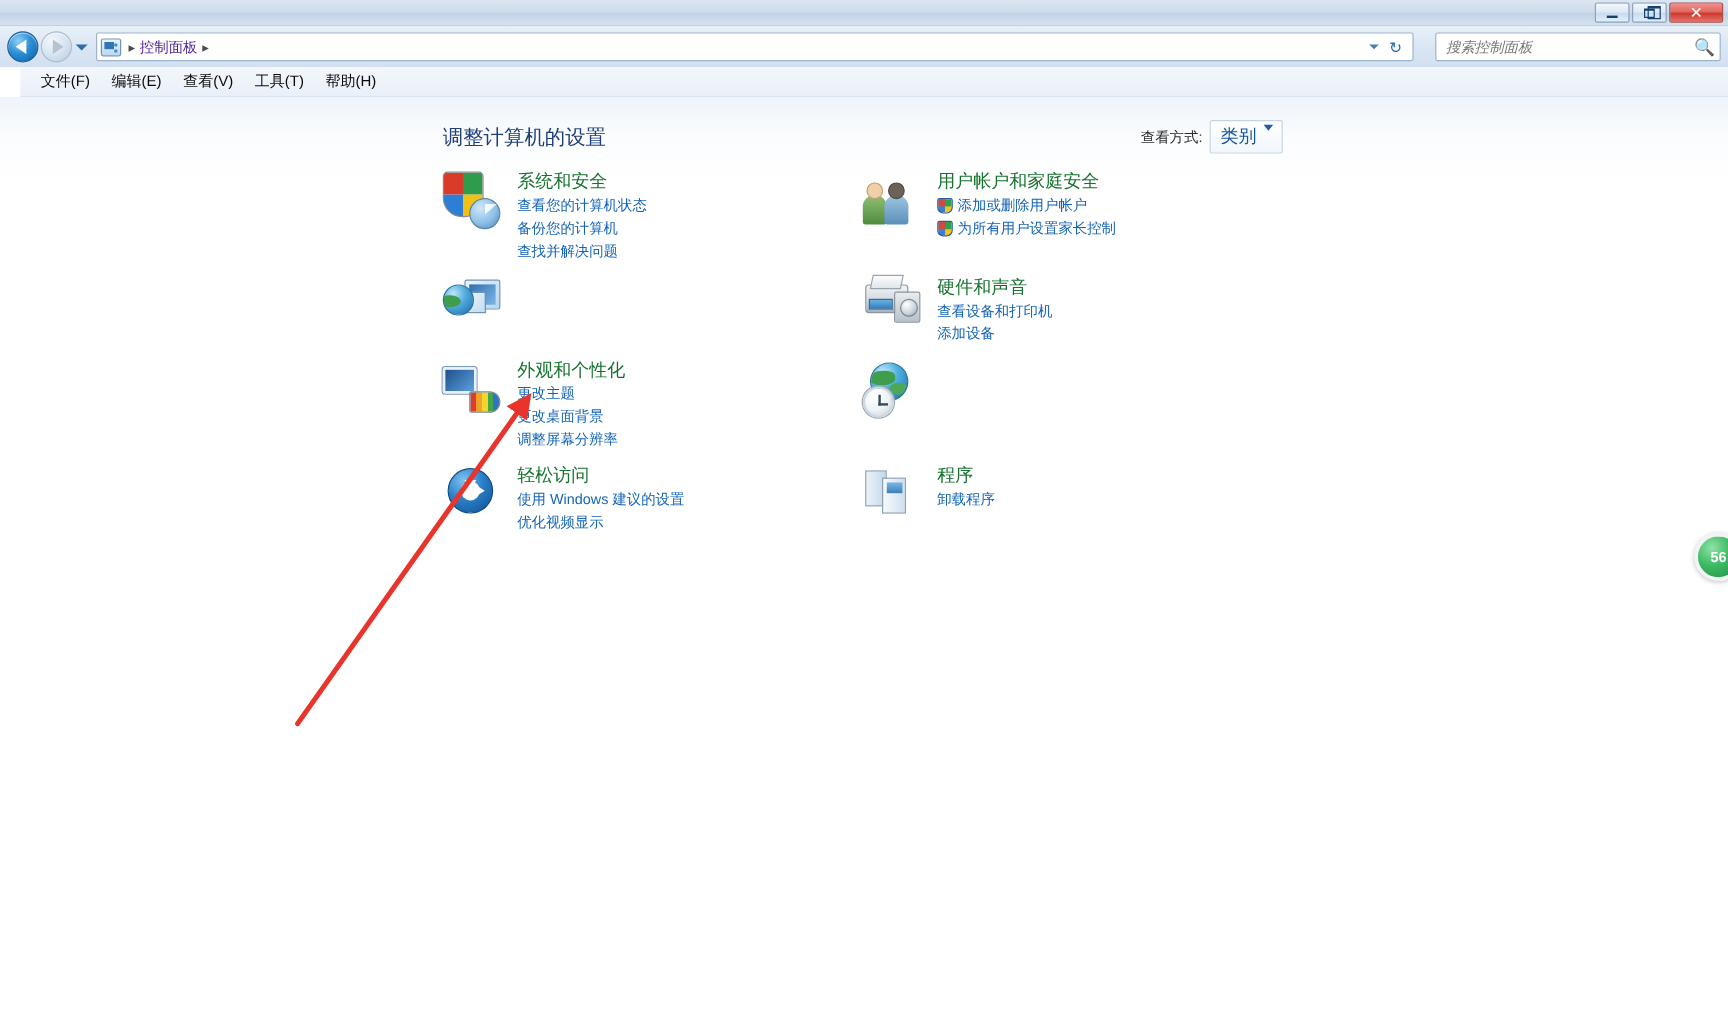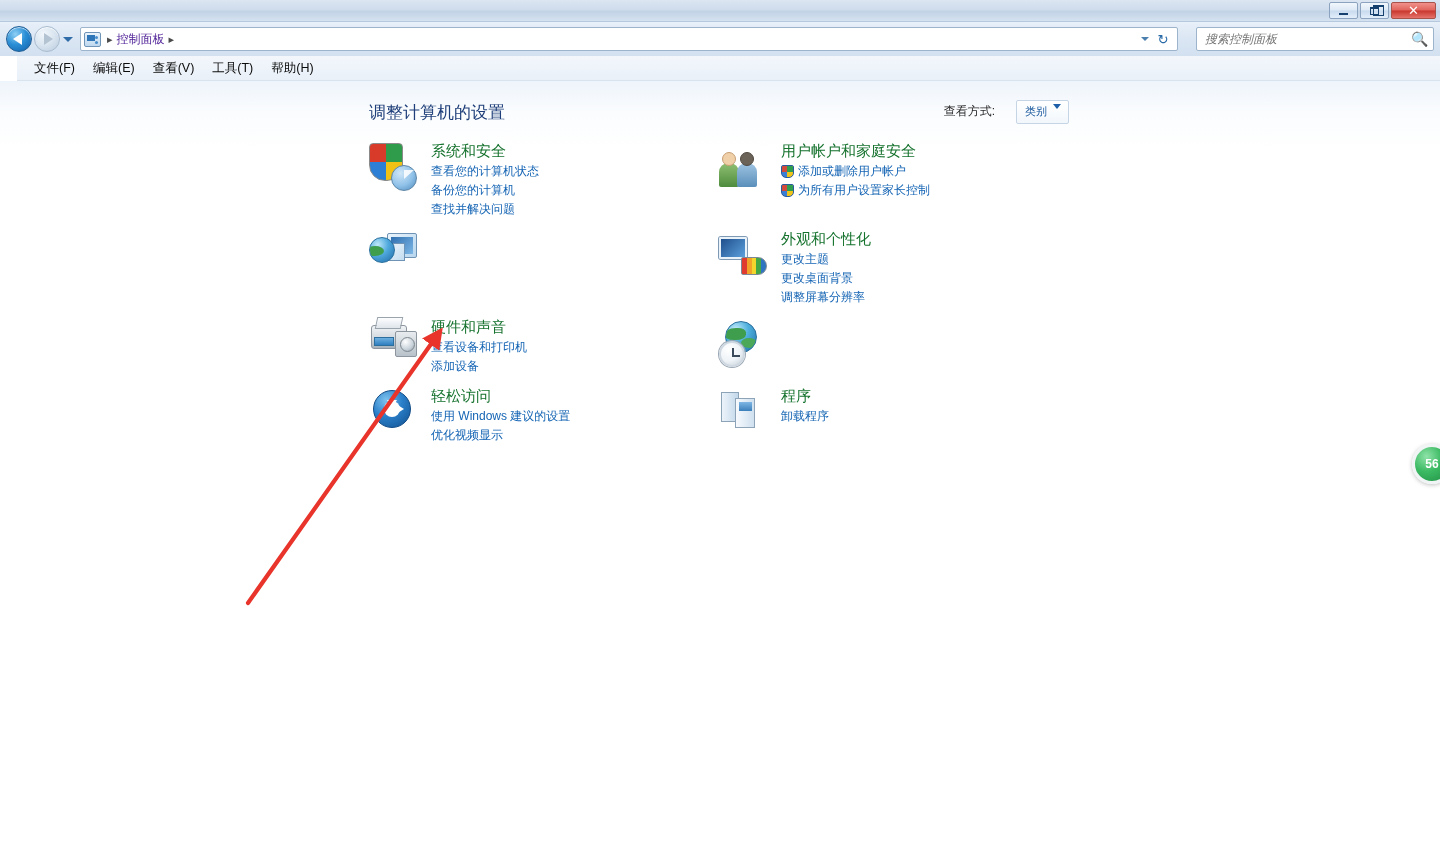--- a/index.html
+++ b/index.html
@@ -185,25 +185,25 @@
   .cp-header {
     position: absolute; left: 369px; top: 19px;
     width: 700px;
     display: flex; align-items: center; justify-content: space-between;
   }
   .cp-title {
     font-size: 17px; color: #1f3f7a;
     font-family: "DejaVu Sans", "Liberation Sans", sans-serif;
   }
   .viewby {
-    display: flex; align-items: baseline; gap: 21px;
+    display: flex; align-items: baseline; gap: 6px;
     font-size: 12px; color: #2b2b2b;
   }
   .viewby-value {
-    color: #16559c; font-size: 11px;
+    color: #16559c; font-size: 15px;
     padding: 3px 7px 4px 8px;
     border: 1px solid #c6d5e5;
     background: linear-gradient(to bottom,#ffffff,#f2f7fc);
     border-radius: 2px;
     display: inline-flex; gap: 6px;
     cursor: default;
   }
   .viewby-value .caret {
     width: 0; height: 0;
     border-left: 4px solid transparent; border-right: 4px solid transparent;
@@ -585,49 +585,49 @@
       <div class="cat">
         <div class="cat-icon">
           <div class="ic-monitor"></div>
             <div class="ic-monitor2"></div>
             <div class="ic-globe"></div>
         </div>
       </div>
 
       <div class="cat">
         <div class="cat-icon">
+          <div class="ic-printer"></div>
+            <div class="ic-speaker"></div>
+        </div>
+        <div class="cat-body">
+          <div class="cat-title">硬件和声音</div>
+          <div class="cat-link">
+              <span>查看设备和打印机</span>
+            </div>
+          <div class="cat-link">
+              <span>添加设备</span>
+            </div>
+        </div>
+      </div>
+
+      <div class="cat">
+        <div class="cat-icon">
           <div class="ic-disp"></div>
             <div class="ic-palette"></div>
         </div>
         <div class="cat-body">
           <div class="cat-title">外观和个性化</div>
           <div class="cat-link">
               <span>更改主题</span>
             </div>
           <div class="cat-link">
               <span>更改桌面背景</span>
             </div>
           <div class="cat-link">
               <span>调整屏幕分辨率</span>
-            </div>
-        </div>
-      </div>
-
-      <div class="cat">
-        <div class="cat-icon">
-          <div class="ic-printer"></div>
-            <div class="ic-speaker"></div>
-        </div>
-        <div class="cat-body">
-          <div class="cat-title">硬件和声音</div>
-          <div class="cat-link">
-              <span>查看设备和打印机</span>
-            </div>
-          <div class="cat-link">
-              <span>添加设备</span>
             </div>
         </div>
       </div>
 
       <div class="cat">
         <div class="cat-icon">
           <div class="ic-world"></div>
             <div class="ic-clock"></div>
         </div>
       </div>

